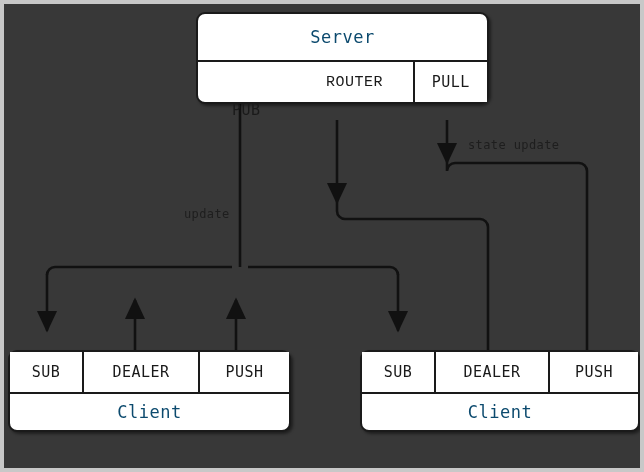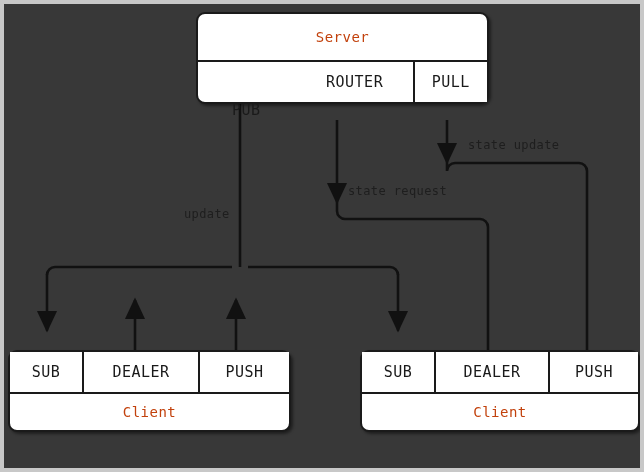--- a/index.html
+++ b/index.html
@@ -35,22 +35,22 @@
     box-sizing: border-box;
     z-index: 5;
     display: flex;
     flex-direction: column;
   }
   .node-title {
     flex: 1 1 auto;
     display: flex;
     align-items: center;
     justify-content: center;
-    font-size: 14px;
-    color: #c2410c;
+    font-size: 17px;
+    color: #0c4a6e;
     letter-spacing: 0.5px;
     border-bottom: 2px solid #1a1a1a;
     box-sizing: border-box;
   }
   .node.title-bottom .node-title {
     border-bottom: none;
     border-top: 2px solid #1a1a1a;
   }
   .sockets {
     flex: 0 0 auto;
@@ -70,21 +70,21 @@
     background: #ffffff;
     white-space: nowrap;
   }
   .socket:last-child { border-right: none; }
 
   
   #server-node   { left: 192px; top: 8px;   width: 293px; height: 92px; }
   #server-node .node-title { height: 48px; }
   #server-node .sockets { height: 40px; }
   #server-node .socket.s0 { width: 102px; margin-top: 48px; }
-  #server-node .socket.s1 { width: 122px; }
+  #server-node .socket.s1 { width: 122px; font-family: Liberation Mono, monospace; }
   #server-node .socket.s2 { width: 75px; text-align: right; }
 
   #client-left   { left: 4px;   top: 346px; width: 283px; height: 82px; }
   #client-left .sockets { height: 40px; }
   #client-left .socket.s0 { width: 74px; }
   #client-left .socket.s1 { width: 116px; }
   #client-left .socket.s2 { width: 89px; }
   #client-left .node-title { height: 38px; }
 
   #client-right  { left: 356px; top: 346px; width: 280px; height: 82px; }
@@ -161,16 +161,15 @@
   <div class="node title-bottom" id="client-right">
     <div class="sockets">
       <div class="socket s0">SUB</div>
       <div class="socket s1">DEALER</div>
       <div class="socket s2">PUSH</div>
     </div>
     <div class="node-title">Client</div>
   </div>
 
   <div class="edge-label" id="label-updates">update</div>
-  <div class="edge-label" id="label-state-request">state request</div>
   <div class="edge-label" id="label-state-update">state update</div>
 
 </div>
 
 </body></html>

